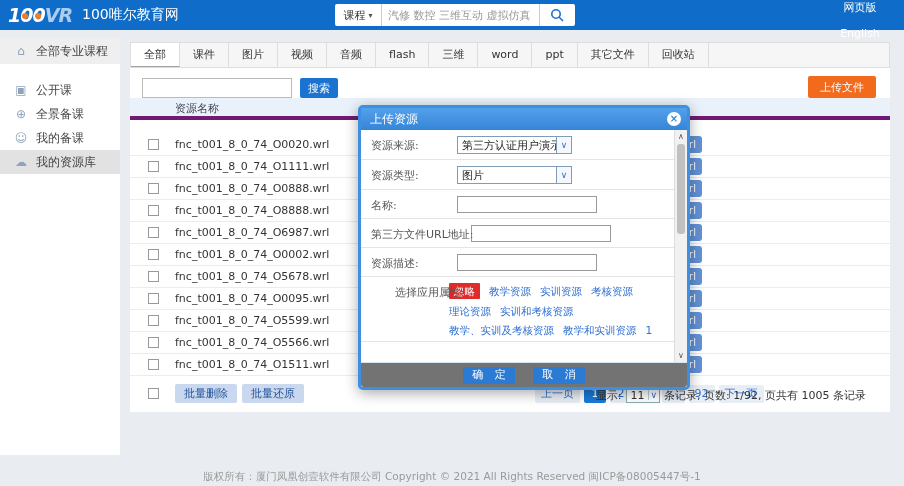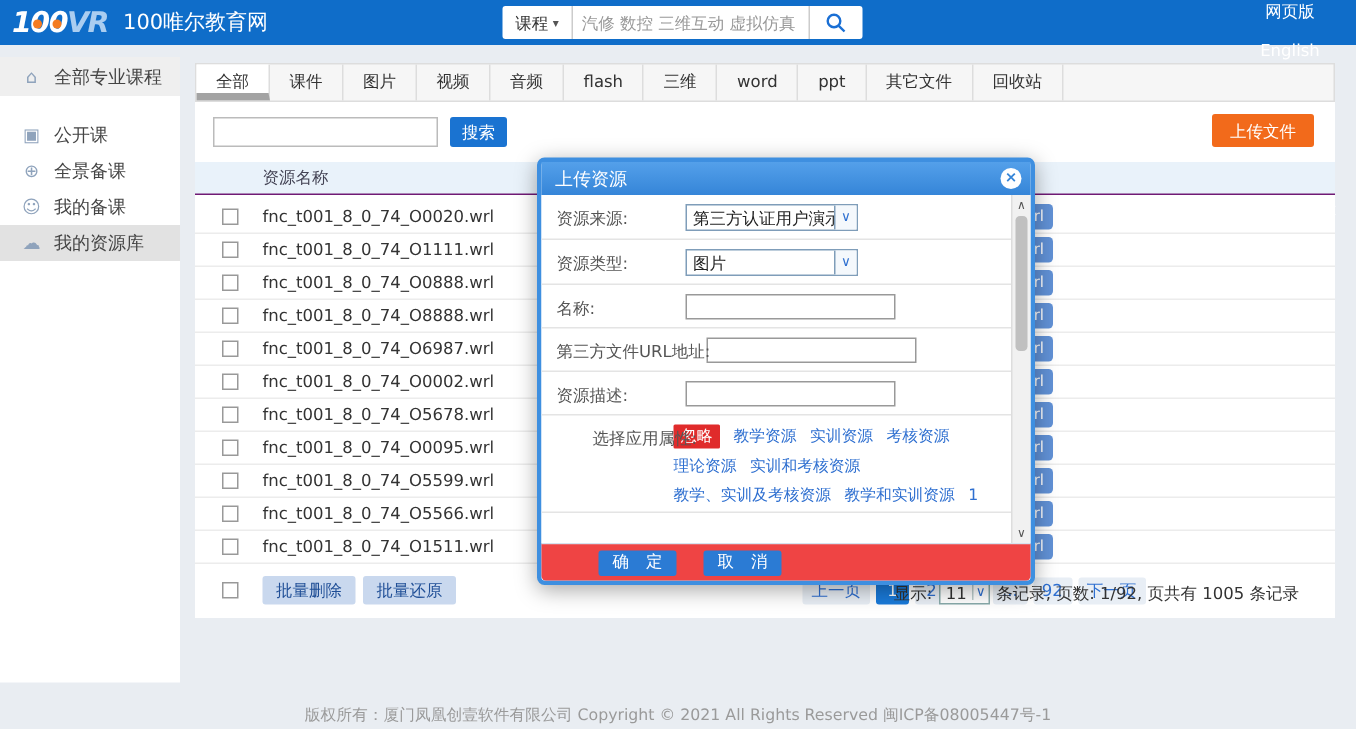--- a/index.html
+++ b/index.html
@@ -30,26 +30,26 @@
   
   .sidebar { position:absolute; left:0; top:38px; width:120px; height:417px; background:#fff; }
   .side-item { height:24px; display:flex; align-items:center; gap:8px; padding-left:14px; font-size:12px; color:#444; cursor:pointer; }
   .side-item .sicon { color:#8fa3bc; font-size:12px; width:14px; text-align:center; }
   .side-item.top { background:#efefef; height:26px; margin-bottom:14px; }
   .side-item.active { background:#e2e2e2; }
   
   .main { position:absolute; left:130px; top:42px; width:760px; height:370px; background:#fff; }
   .tabbar { position:absolute; left:0; top:0; width:760px; height:26px; background:#f6f6f6; border:1px solid #ddd; display:flex; }
   .tab { padding:0 13px; line-height:24px; font-size:11px; color:#333; border-right:1px solid #ddd; cursor:pointer; white-space:nowrap; }
-  .tab.active { background:#fff; border-bottom:5px solid #a3a3a3; }
+  .tab.active { background:#fff; border-bottom:1px solid #a3a3a3; }
   .toolbar { position:absolute; left:0; top:26px; width:760px; height:42px; border-bottom:1px solid #eee; }
   .toolbar .kw-input { position:absolute; left:12px; top:10px; width:150px; height:20px; border:1px solid #bbb; font-size:11px; padding:0 4px; outline:0; font-family:inherit; }
   .btn-search { position:absolute; left:170px; top:10px; width:38px; height:20px; background:#1a73d1; color:#fff; border:0; font-size:11px; border-radius:2px; cursor:pointer; font-family:inherit; }
   .btn-upload { position:absolute; right:14px; top:8px; height:22px; padding:0 12px; background:#f26a1b; color:#fff; border:0; font-size:11px; border-radius:2px; cursor:pointer; font-family:inherit; }
-  .tbl-head { position:absolute; left:0; top:66px; width:760px; height:22px; background:#e9f2fa; border-bottom:1px solid #701a75; line-height:22px; font-size:11px; color:#445; }
+  .tbl-head { position:absolute; left:0; top:56px; width:760px; height:22px; background:#e9f2fa; border-bottom:4px solid #701a75; line-height:22px; font-size:11px; color:#445; }
   .tbl-head .hname { margin-left:45px; }
   .rows { position:absolute; left:0; top:92px; width:760px; }
   .trow { position:relative; height:22px; border-bottom:1px solid #ececec; line-height:21px; }
   .cbx { position:absolute; left:18px; top:5px; width:11px; height:11px; border:1px solid #999; background:#fff; cursor:pointer; }
   .fname { margin-left:45px; font-size:11px; color:#333; }
   .pill { position:absolute; left:526px; top:2px; width:46px; height:17px; background:#6191d6; color:#fff; font-size:10px; border:0; border-radius:3px; text-align:right; padding-right:6px; cursor:pointer; font-family:inherit; line-height:17px; }
   .bottom-row { position:absolute; left:0; top:340px; width:760px; height:26px; }
   .bottom-row .cbx { top:6px; }
   .btn-batch { position:absolute; top:2px; height:19px; padding:0 9px; background:#c9d8ee; color:#1f4e96; border:0; font-size:11px; border-radius:2px; cursor:pointer; font-family:inherit; }
   .bdel { left:45px; } .bres { left:112px; }
@@ -73,21 +73,21 @@
   .fake-select .val { flex:1; padding-left:4px; white-space:nowrap; overflow:hidden; }
   .fake-select .arr { width:15px; text-align:center; color:#2e6fd0; border-left:1px solid #7f9db9; font-size:9px; background:#f4f8fc; height:100%; line-height:16px; }
   .txt { height:17px; border:1px solid #999; font-size:11px; padding:0 3px; outline:0; font-family:inherit; }
   .w140 { width:140px; } .w100 { width:100px; }
   .hint { color:#f60; font-size:10px; margin-left:6px; }
   .attr-row { position:relative; border-bottom:1px solid #e4e4e4; padding:6px 0 4px 0; }
   .attr-label { position:absolute; left:34px; top:8px; font-size:11px; color:#555; white-space:nowrap; }
   .chips { margin-left:88px; width:228px; display:flex; flex-wrap:wrap; gap:5px 9px; align-items:center; }
   .chip { font-size:10.5px; color:#2e6fd0; cursor:pointer; white-space:nowrap; line-height:14px; }
   .chip.selected { background:#e02b2b; color:#fff; padding:1px 5px; border-radius:1px; }
-  .modal-foot { position:absolute; left:0; bottom:0; width:100%; height:25px; background:#ef4444; border-top:1px solid #d5e2ef; display:flex; align-items:center; gap:18px; border-radius:0 0 3px 3px;padding-left:38px; }
+  .modal-foot { position:absolute; left:0; bottom:0; width:100%; height:25px; background:#737373; border-top:1px solid #d5e2ef; display:flex; justify-content:center; align-items:center; gap:18px; border-radius:0 0 3px 3px; }
   .btn-blue { width:52px; height:17px; background:#2b7bd4; color:#fff; border:0; font-size:11px; border-radius:2px; cursor:pointer; font-family:inherit; letter-spacing:4px; padding-left:4px; line-height:16px; }
   .mscroll { position:absolute; right:0; top:22px; bottom:25px; width:13px; background:#f1f1f1; border-left:1px solid #ddd; }
   .mscroll .sarr { position:absolute; left:0; width:100%; text-align:center; font-size:8px; color:#555; cursor:pointer; }
   .sup { top:2px; } .sdn { bottom:2px; }
   .sthumb { position:absolute; left:2px; top:14px; width:8px; height:90px; background:#c0c0c0; border-radius:3px; cursor:pointer; }
 </style>
 </head>
 <body>
 
 <div class="header">

